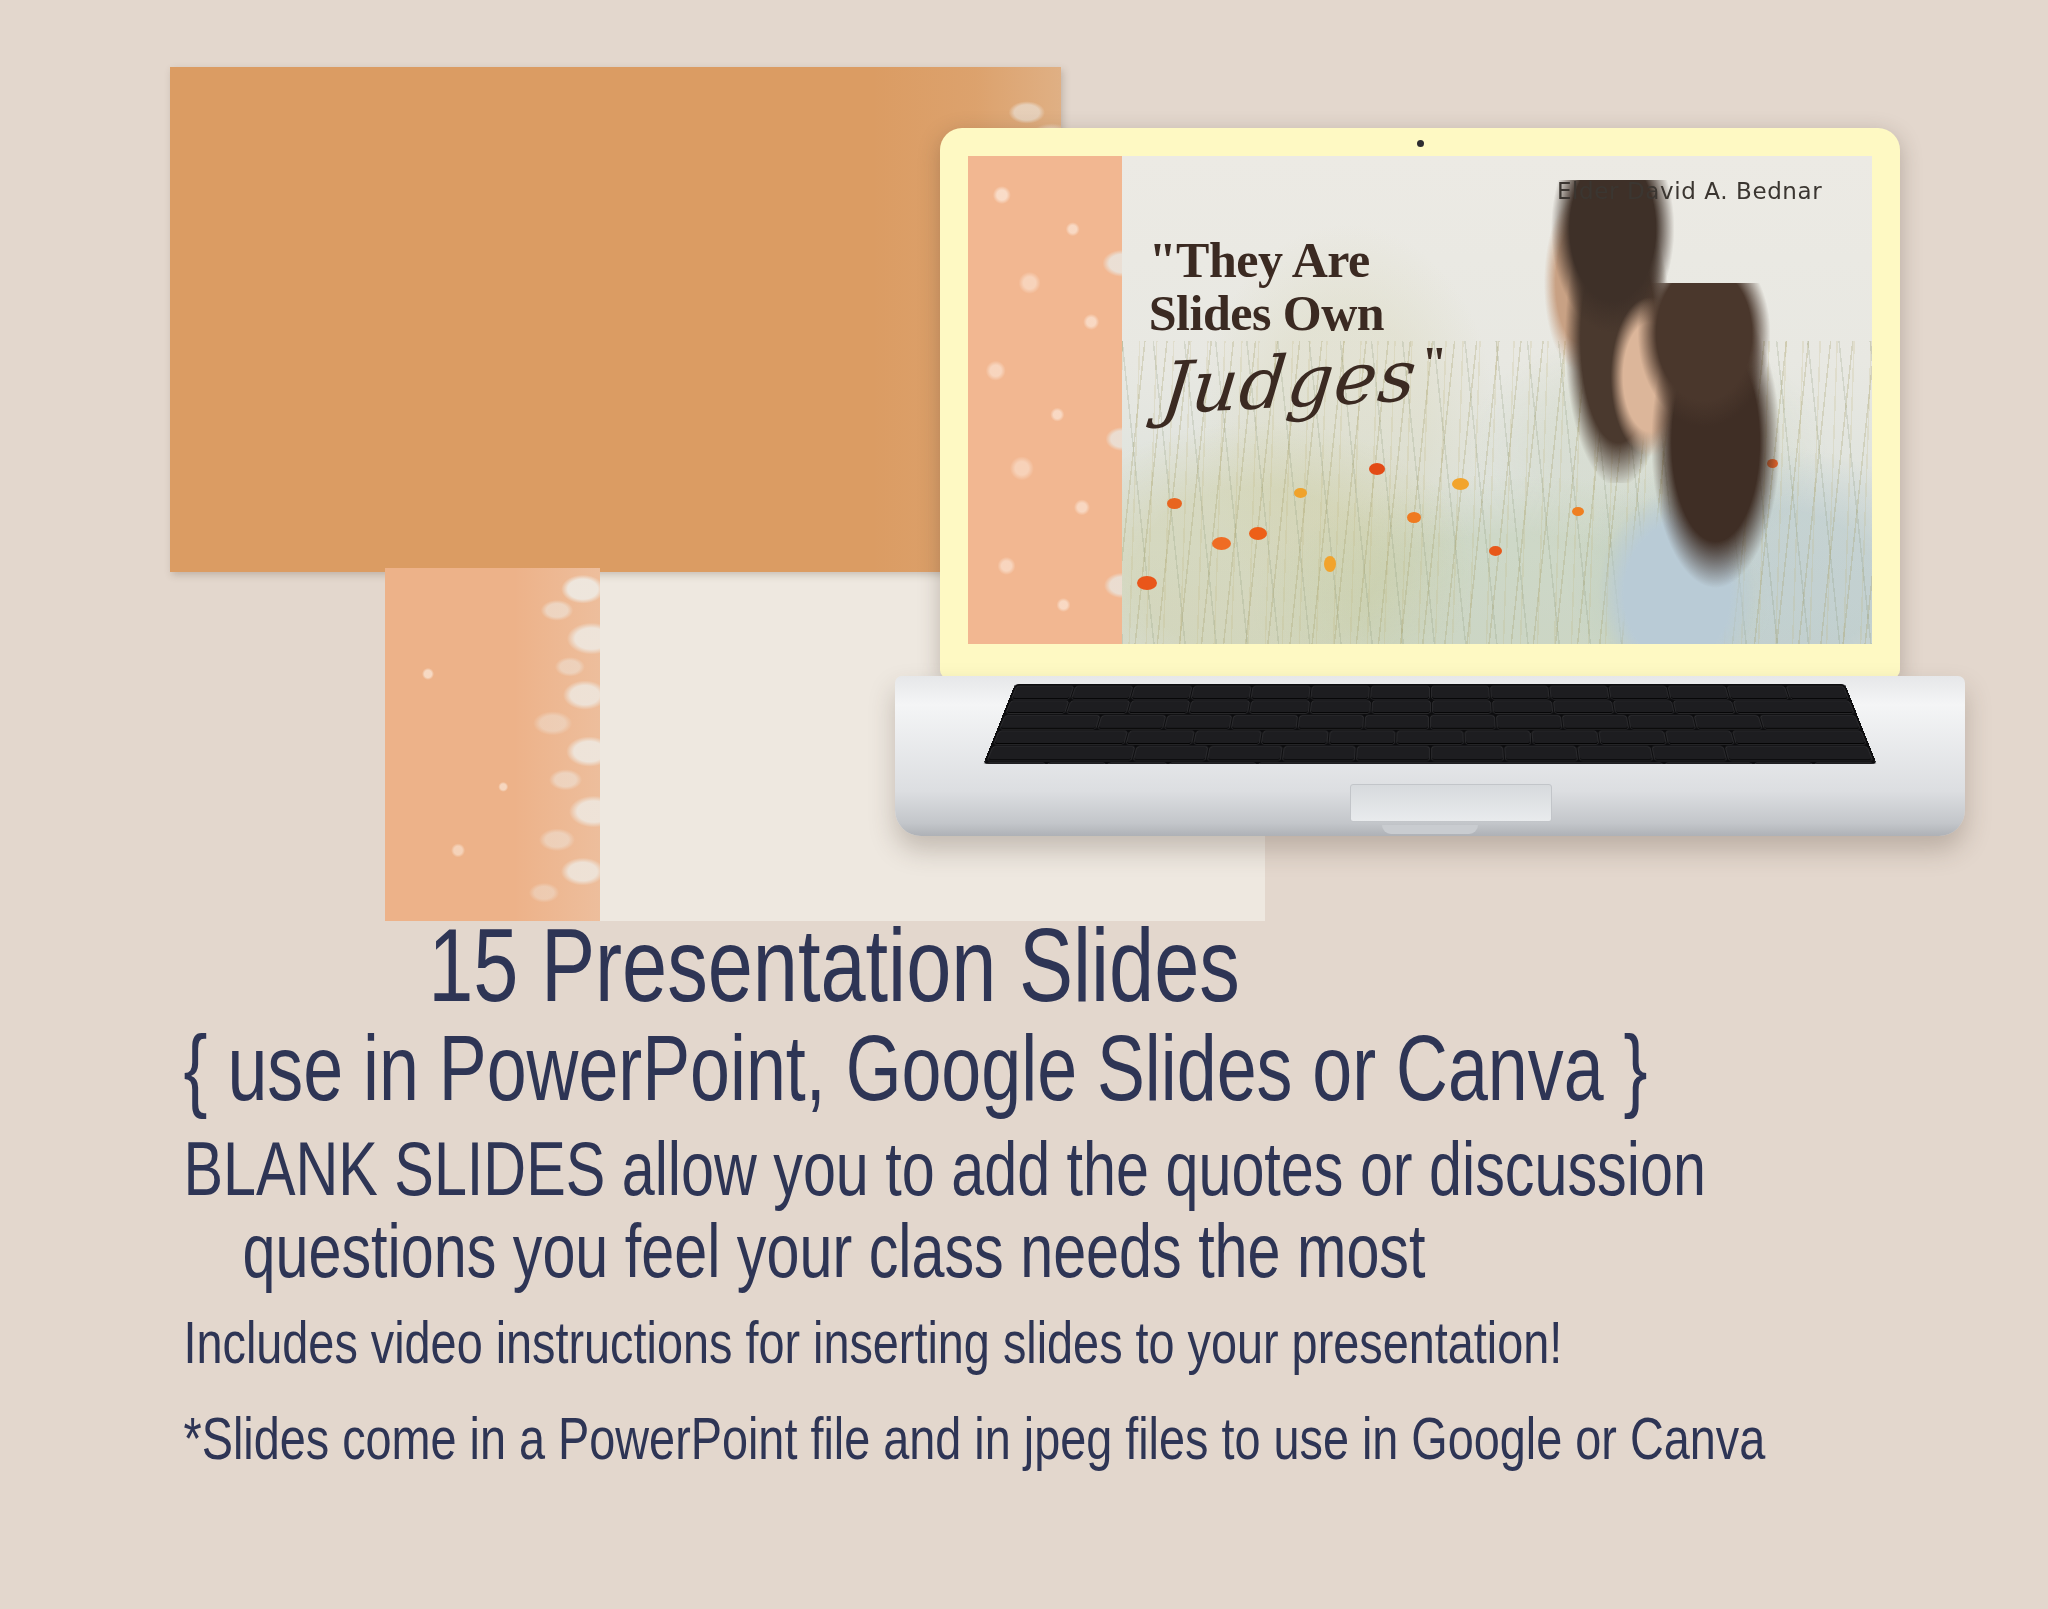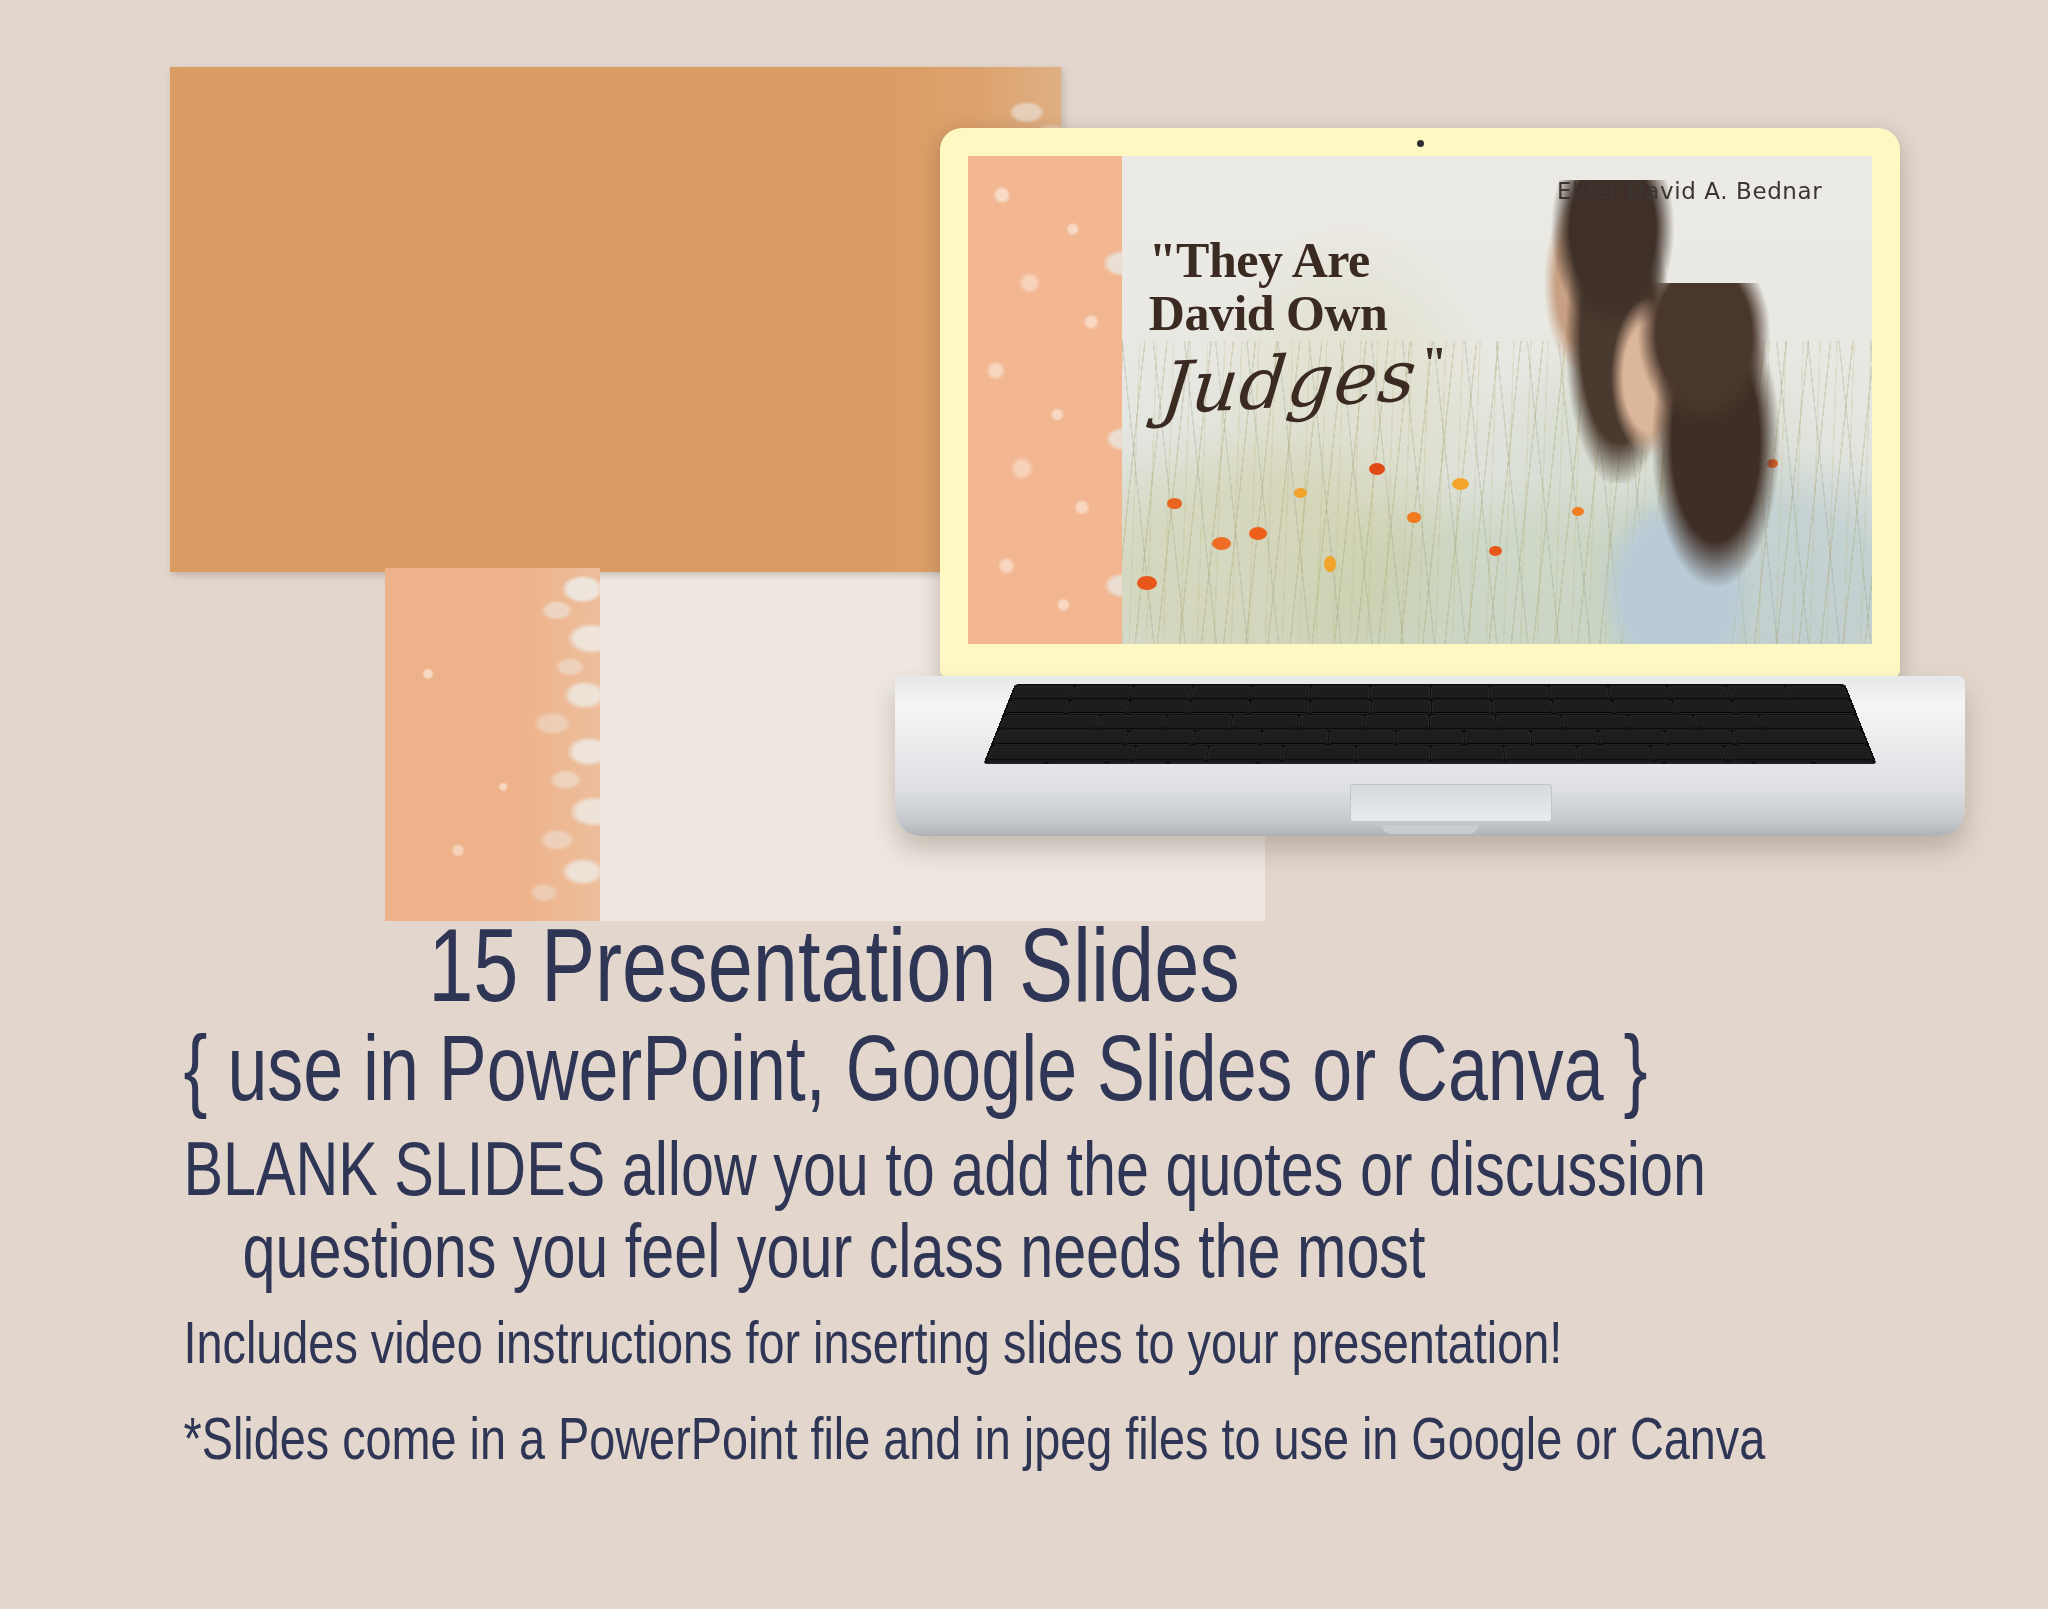--- a/index.html
+++ b/index.html
@@ -343,21 +343,21 @@
           <div class="figures">
             <div class="fig-man"></div>
             <div class="fig-woman"></div>
           </div>
         </div>
 
         <div class="slide-credit">Elder David A. Bednar</div>
 
         <div class="slide-title">
           <span class="ln">"They Are</span>
-          <span class="ln">David Own</span>
+          <span class="ln">Slides Own</span>
           <span class="ln">
             <span class="script">Judges</span><span class="endq">"</span>
           </span>
         </div>
 
       </div>
     </div>
 
     <div class="base">
       <div class="kbd-well">

